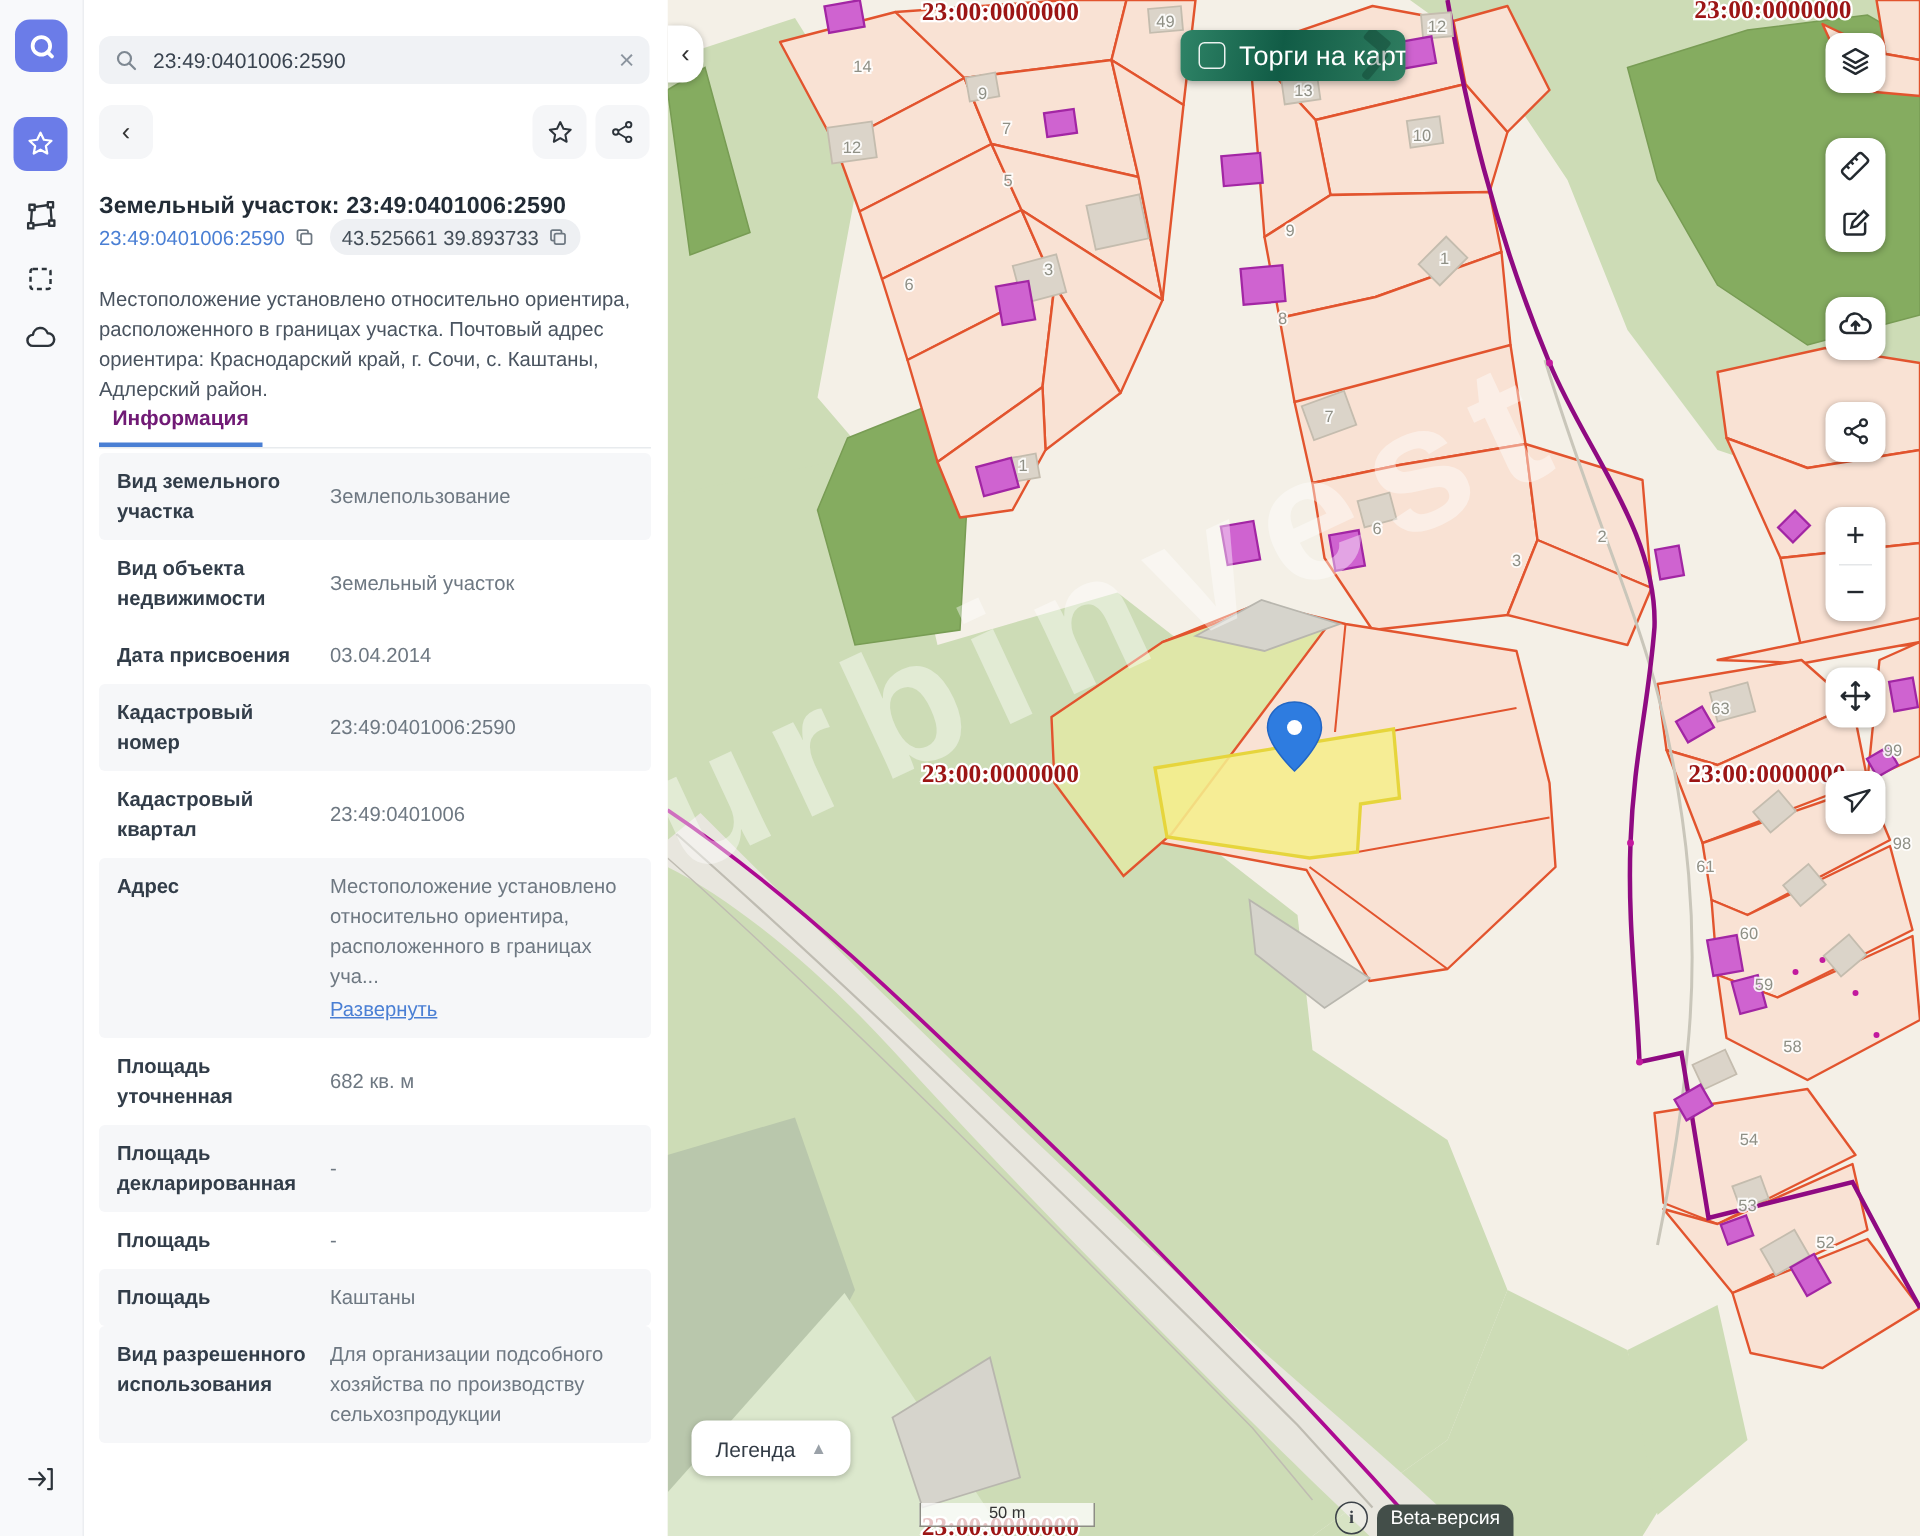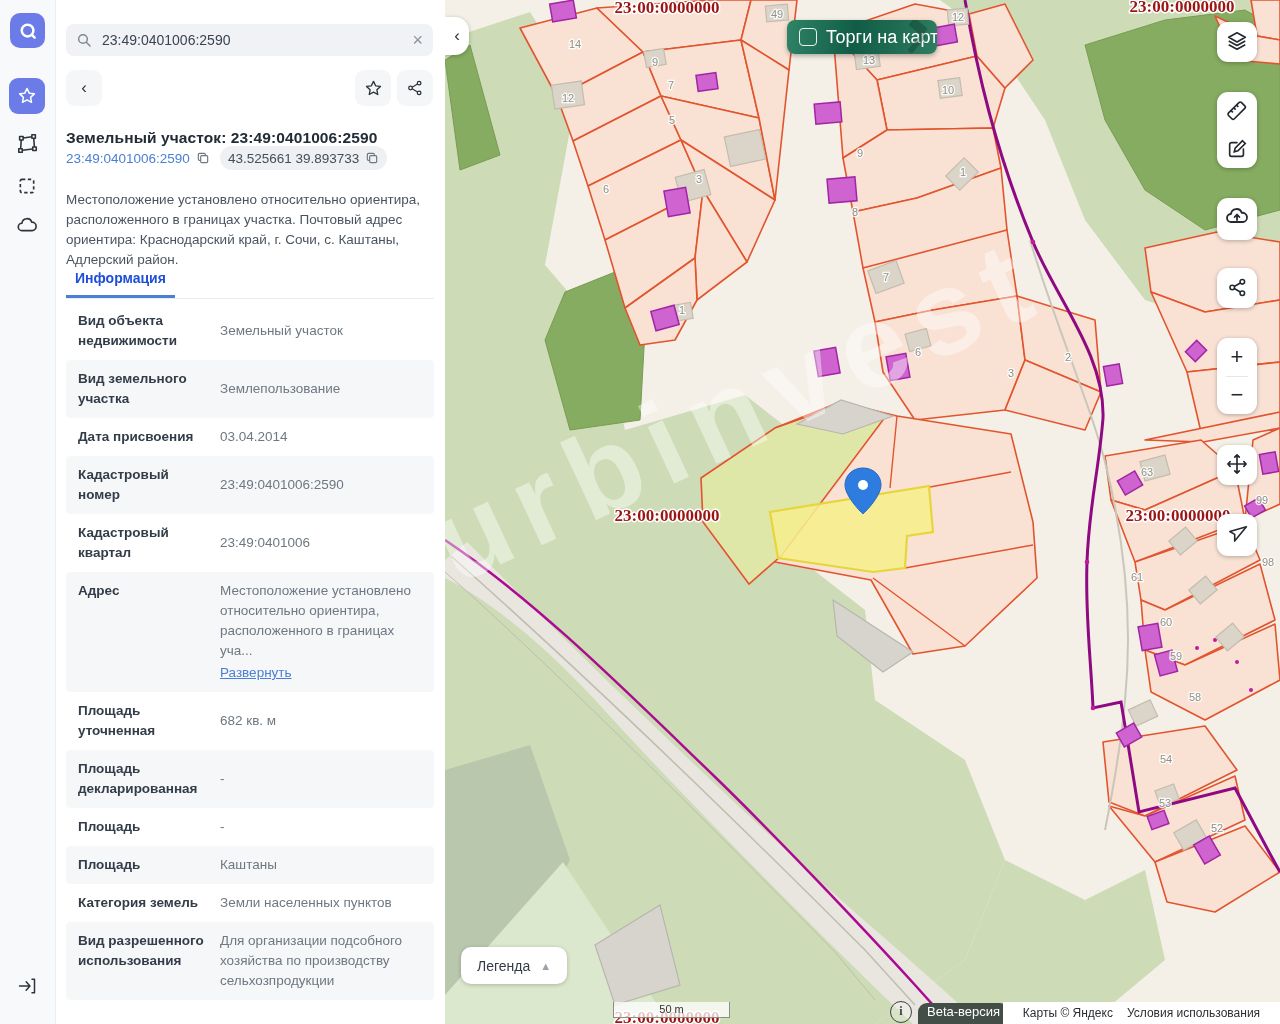--- a/index.html
+++ b/index.html
@@ -31,21 +31,21 @@
   #ptitle{position:absolute;left:11px;top:119px;width:367px;font-size:15.5px;font-weight:bold;
     color:#222c36;letter-spacing:.1px;}
   #chips{position:absolute;left:11px;top:146px;display:flex;align-items:center;gap:10px;}
   .chip{display:flex;align-items:center;gap:6px;font-size:13.5px;height:24px;border-radius:6px;}
   .chip-link{color:#4a7fd4;}
   .chip-gray{background:#eef0f3;color:#444e58;padding:0 8px;border-radius:12px;}
   .copy-ic{cursor:pointer;display:flex;}
   #pdesc{position:absolute;left:11px;top:176px;width:366px;font-size:13.5px;line-height:20px;
     color:#4a5460;}
   #tabs{position:absolute;left:11px;top:264px;width:368px;border-bottom:1px solid #e8ebee;}
-  #tab-info{display:inline-block;font-size:14px;font-weight:bold;color:#1d4ed8;
+  #tab-info{display:inline-block;font-size:14px;font-weight:bold;color:#701a75;
     padding:6px 9px 9px 9px;border-bottom:3px solid #4a7fd4;cursor:pointer;}
   #info-table{position:absolute;left:11px;top:302px;width:368px;}
   .irow{display:flex;padding:9px 12px;box-sizing:border-box;gap:12px;border-radius:4px;}
   .irow.alt{background:#f6f7f9;}
   .ilabel{width:130px;flex:none;font-size:13.5px;line-height:20px;color:#323d49;font-weight:bold;}
   .ivalue{flex:1;font-size:13.5px;line-height:20px;color:#6e7882;align-self:center;}
   .expand-link{display:inline-block;margin-top:2px;color:#4a7fd4;text-decoration:underline;cursor:pointer;}
 
   
   #map{position:absolute;left:445px;top:0;width:835px;height:1024px;overflow:hidden;background:#f4f0e7;}
@@ -370,24 +370,20 @@
     <button id="legend-btn">
       <span>Легенда</span>
       <span id="legend-chevron">▲</span>
     </button>
 
     <div id="scalebar">
       <span>50 m</span>
     </div>
     <div id="info-i">i</div>
     <div id="beta">Beta-версия</div>
-    <div id="attrib">
-      <span>Карты © Яндекс</span>
-      <span>Условия использования</span>
-    </div>
   </main>
 
   <section id="panel">
     <div id="searchbar">
       <svg width="16" height="16" viewBox="0 0 24 24" fill="none" stroke="#7e8892" stroke-width="2.2">
         <circle cx="10.5" cy="10.5" r="6.5"></circle>
           <path d="M15.5 15.5 L21 21" stroke-linecap="round"></path>
       </svg>
       <input readonly="" value="23:49:0401006:2590" style="">
       <span id="clear-x">×</span>
@@ -436,28 +432,28 @@
       </span>
     </div>
 
     <p id="pdesc">Местоположение установлено относительно ориентира, расположенного в границах участка. Почтовый адрес ориентира: Краснодарский край, г. Сочи, с. Каштаны, Адлерский район.</p>
 
     <div id="tabs">
       <span id="tab-info">Информация</span>
     </div>
 
     <div id="info-table">
+        <div class="irow alt">
+          <div class="ilabel">Вид земельного участка</div>
+          <div class="ivalue">Землепользование</div>
+        </div>
         <div class="irow">
           <div class="ilabel">Вид объекта недвижимости</div>
           <div class="ivalue">Земельный участок</div>
         </div>
-        <div class="irow alt">
-          <div class="ilabel">Вид земельного участка</div>
-          <div class="ivalue">Землепользование</div>
-        </div>
         <div class="irow">
           <div class="ilabel">Дата присвоения</div>
           <div class="ivalue">03.04.2014</div>
         </div>
         <div class="irow alt">
           <div class="ilabel">Кадастровый номер</div>
           <div class="ivalue">23:49:0401006:2590</div>
         </div>
         <div class="irow">
           <div class="ilabel">Кадастровый квартал</div>
@@ -475,24 +471,20 @@
           <div class="ilabel">Площадь декларированная</div>
           <div class="ivalue">-</div>
         </div>
         <div class="irow">
           <div class="ilabel">Площадь</div>
           <div class="ivalue">-</div>
         </div>
         <div class="irow alt">
           <div class="ilabel">Площадь</div>
           <div class="ivalue">Каштаны</div>
-        </div>
-        <div class="irow">
-          <div class="ilabel">Категория земель</div>
-          <div class="ivalue">Земли населенных пунктов</div>
         </div>
         <div class="irow alt">
           <div class="ilabel">Вид разрешенного использования</div>
           <div class="ivalue">Для организации подсобного хозяйства по производству сельхозпродукции</div>
         </div>
       </div>
   </section>
 
   <aside id="rail">
     <div id="logo">

